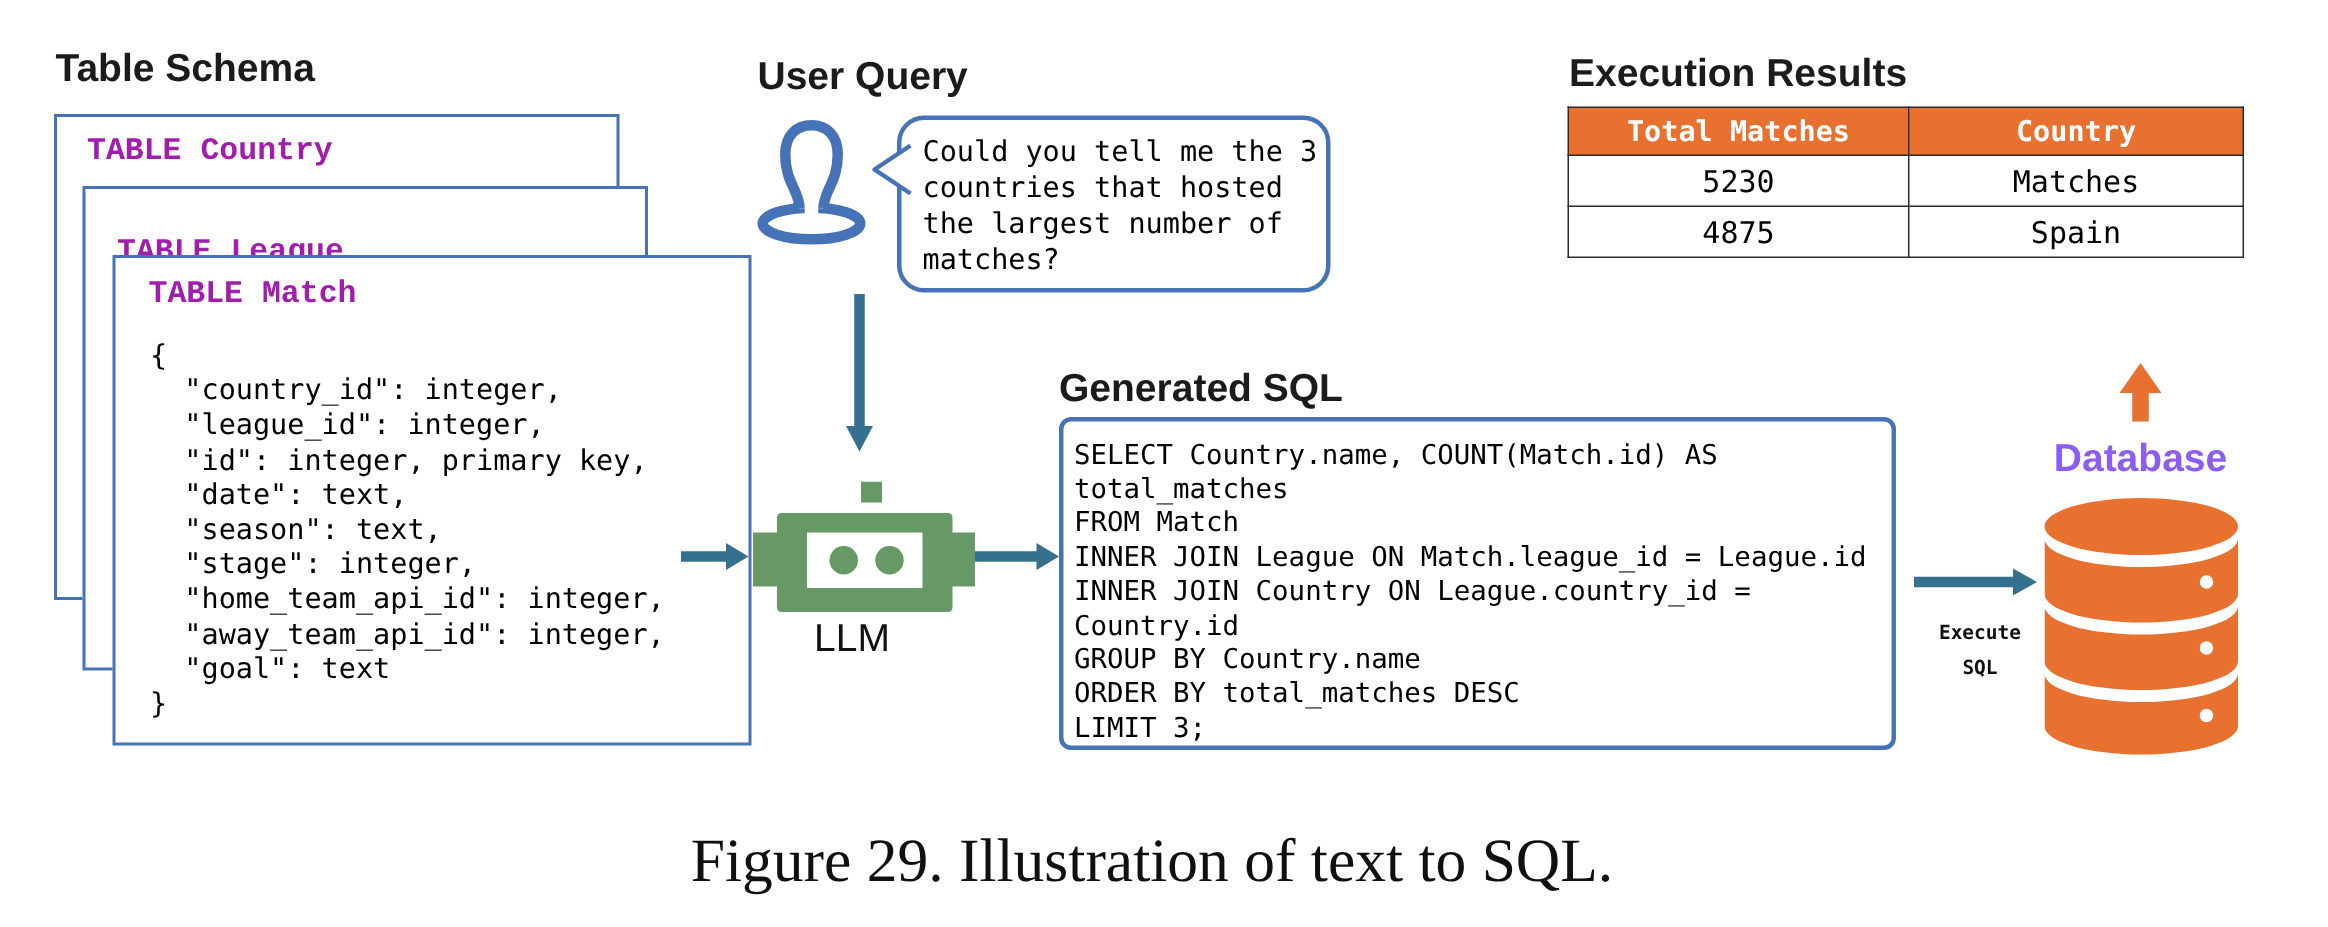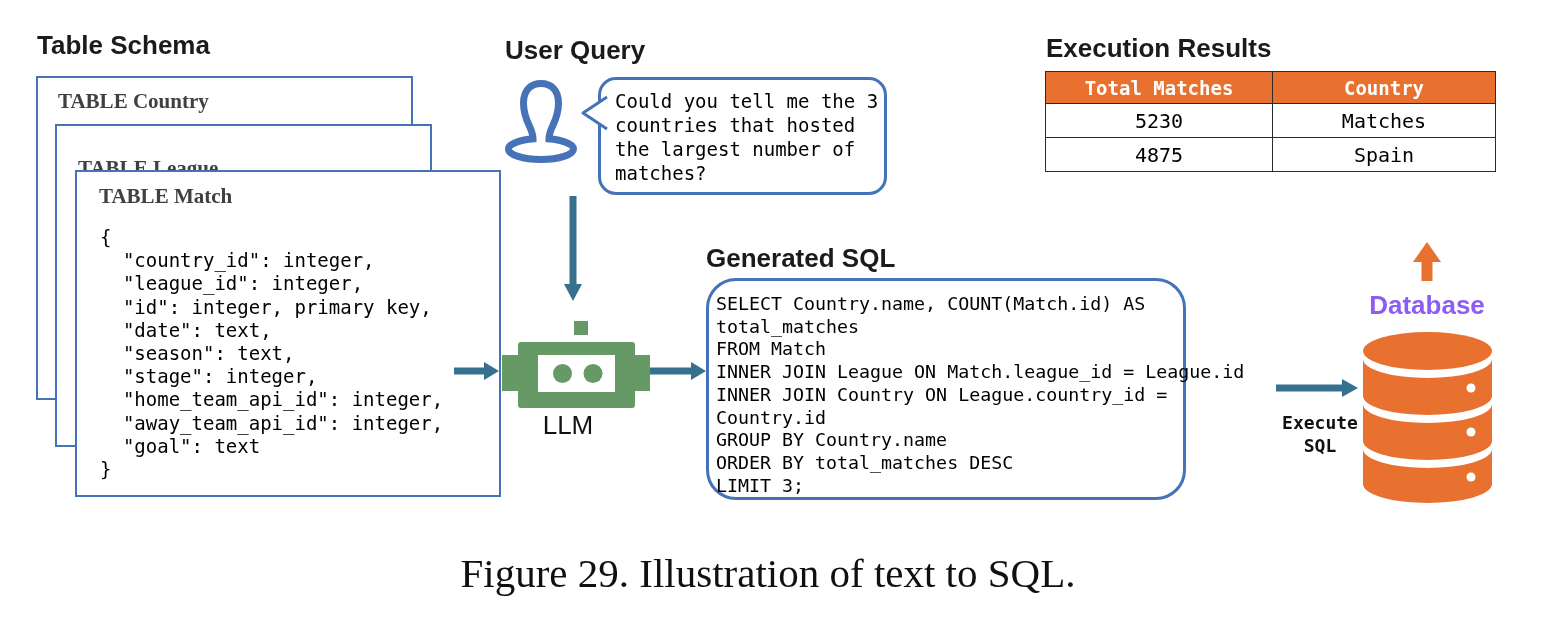--- a/index.html
+++ b/index.html
@@ -1,31 +1,31 @@
 <!DOCTYPE html>
 <html><head>
 <meta charset="utf-8">
 <style>
   * { margin:0; padding:0; box-sizing:border-box; }
   body { width:1552px; height:618px; background:#ffffff; font-family:"Liberation Sans",sans-serif; position:relative; overflow:hidden; }
   .abs { position:absolute; }
   .h1 { font-weight:700; font-size:26px; color:#1b1b1b; line-height:1; white-space:nowrap; }
   .mono { font-family:"DejaVu Sans Mono",monospace; }
   .card { position:absolute; background:#ffffff; border:2.5px solid #4673B8; }
-  .card-title { font-family:Liberation Serif, serif; font-weight:700; font-size:21px; color:#404040; line-height:1; white-space:pre;text-align:right; }
+  .card-title { font-family:Liberation Mono, monospace; font-weight:700; font-size:21px; color:#a21caf; line-height:1; white-space:pre;text-align:right; }
   .jsonpre { font-family:"DejaVu Sans Mono",monospace; font-size:19px; line-height:23.2px; color:#000; white-space:pre; }
   .bubble { position:absolute; left:598px; top:77px; width:289px; height:118px; border:3px solid #4673B8; border-radius:18px; background:#fff; }
   .bubble-text { position:absolute; left:14px; top:9px; font-size:19px; line-height:24px; white-space:pre; color:#000; }
-  .sqlbox { position:absolute; left:706px; top:278px; width:480px; height:222px; border:3px solid #4673B8; border-radius:30px; background:#fff; }
+  .sqlbox { position:absolute; left:706px; top:278px; width:558px; height:222px; border:3px solid #4673B8; border-radius:8px; background:#fff; }
   .sqlpre { position:absolute; left:7px; top:12px; font-size:18.3px; line-height:22.7px; white-space:pre; color:#000; }
   table.results { position:absolute; left:1045px; top:71px; width:450px; border-collapse:collapse; table-layout:fixed; }
   table.results th { background:#E8712F; color:#fff; font-family:"DejaVu Sans Mono",monospace; font-weight:700; font-size:19px; height:32px; border:1.5px solid #2b2b2b; text-align:center; }
   table.results td { font-family:"DejaVu Sans Mono",monospace; font-size:20px; height:34px; border:1.5px solid #2b2b2b; text-align:center; color:#000; }
   .caption { position:absolute; left:0; top:549px; width:1552px; text-align:center; font-family:"Liberation Serif",serif; font-size:41px; color:#101010; transform:translateX(-8px); }
-  .exec-label { position:absolute; left:1266px; top:411px; width:108px; text-align:center; font-family:"DejaVu Sans Mono",monospace; font-weight:700; font-size:18px; line-height:23px; white-space:pre; color:#111; }
+  .exec-label { position:absolute; left:1266px; top:411px; width:108px; text-align:center; font-family:"DejaVu Sans Mono",monospace; font-weight:700; font-size:13px; line-height:23px; white-space:pre; color:#111; }
   .db-label { position:absolute; left:1352px; top:292px; width:150px; text-align:center; font-weight:700; font-size:26px; line-height:1; color:#8b5cf6; }
   .llm-label { position:absolute; left:518px; top:412px; width:100px; text-align:center; font-size:26px; line-height:1; color:#111; }
 </style>
 </head>
 <body>
 
 <div class="abs h1" style="left:37px;top:32px">Table Schema</div>
 
 <div class="card" style="left:36px;top:76px;width:377px;height:324px">
   <div class="card-title" style="position:absolute;left:20px;top:13px">TABLE Country</div>

